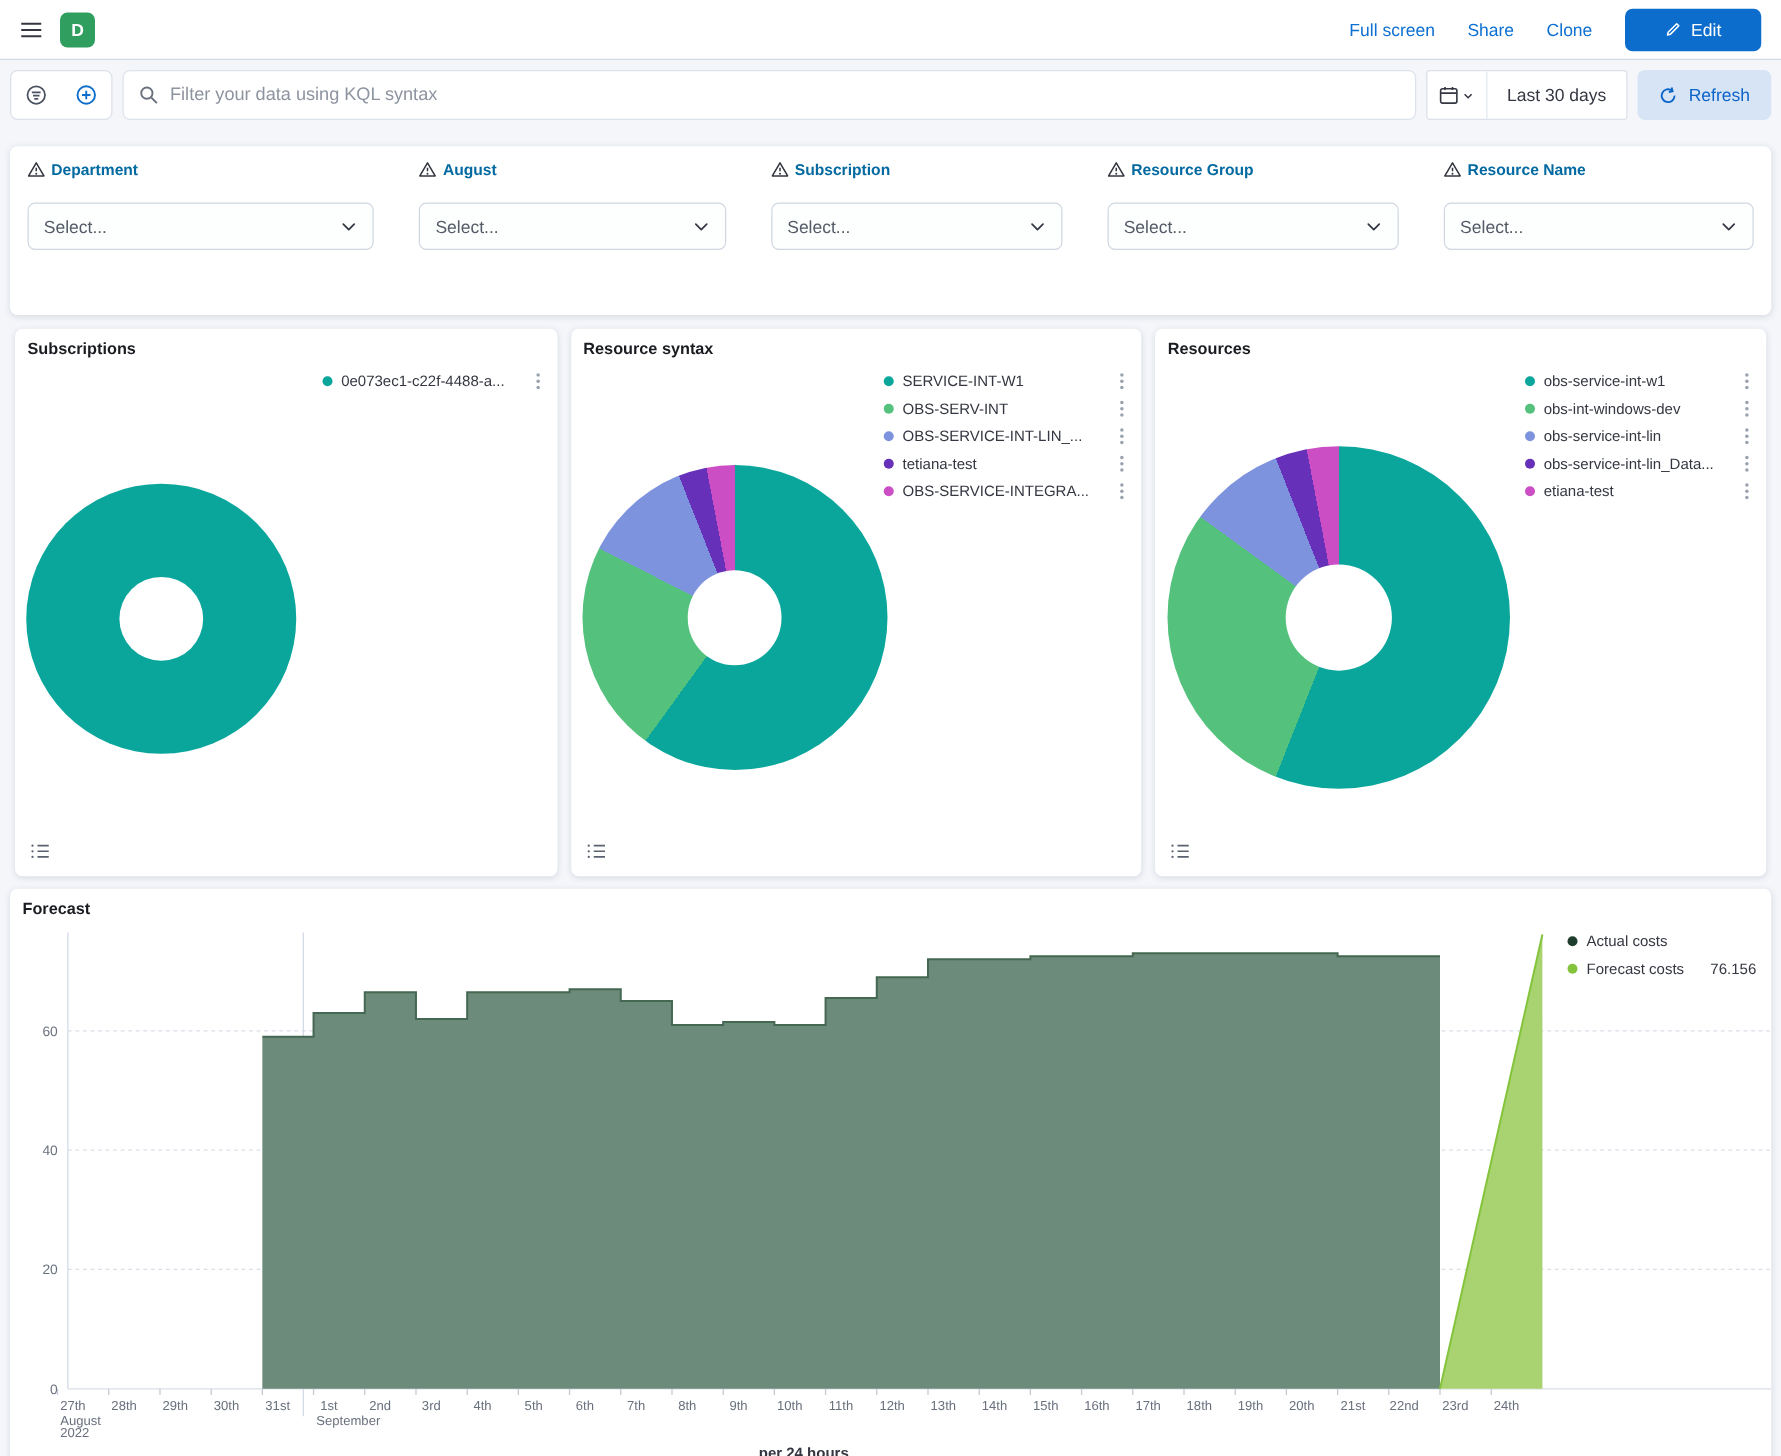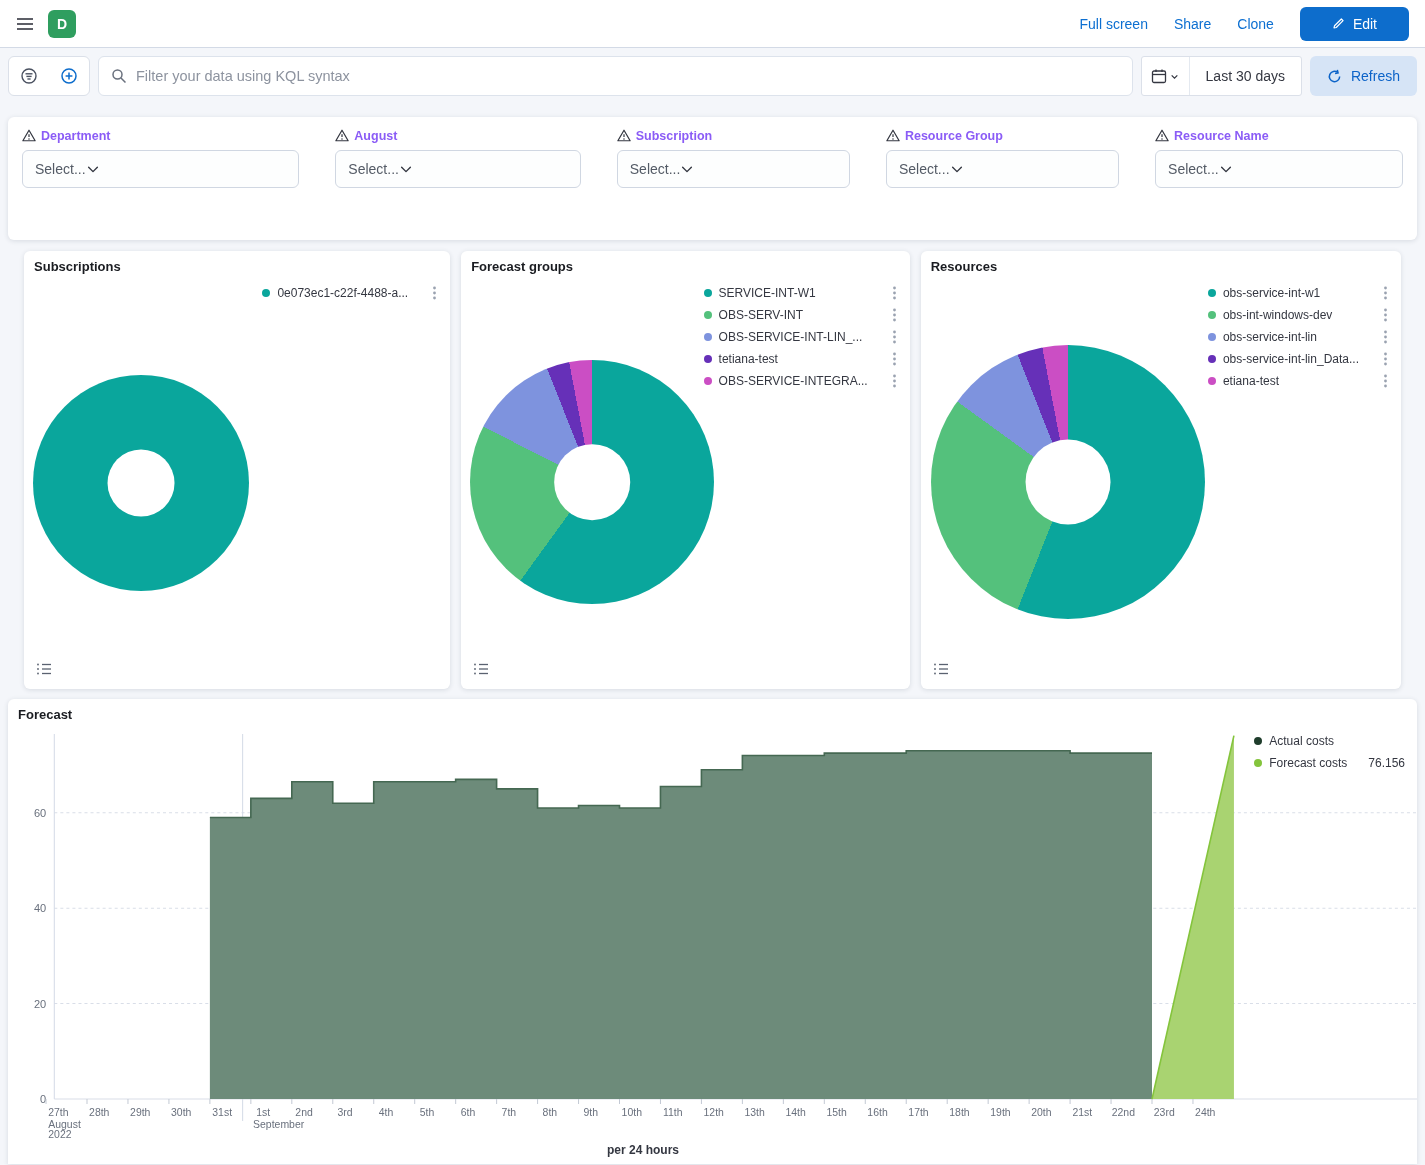--- a/index.html
+++ b/index.html
@@ -44,27 +44,27 @@
   .date-text { padding:0 16px; font-size:14px; color:#343741; cursor:pointer; white-space:nowrap; }
   .refresh-btn { height:40px; border:none; border-radius:6px; background:#d6e4f6; color:#0c63c8;
     display:flex; align-items:center; gap:9px; padding:0 17px; font-size:14px; font-weight:500;
     cursor:pointer; font-family:inherit; }
 
   
   .controls { margin:13px 8px 0; background:#fff; border-radius:6px;
     box-shadow:0 1px 5px rgba(46,57,78,.14); padding:12px 14px 52px;
     display:grid; grid-template-columns:1.13fr 1fr .95fr .95fr 1.01fr; gap:36px; }
   .control-label { display:flex; align-items:center; gap:5px; font-size:12.5px; font-weight:700;
-    color:#8b5cf6; margin-bottom:8px; height:13px; }
+    color:#0369a1; margin-bottom:20px; height:13px; }
   .select { height:38px; background:#fdfefe; border:1px solid #d0d7e2; border-radius:6px;
-    display:flex; align-items:center; padding:0 12px;
+    display:flex; align-items:center; justify-content:space-between; padding:0 12px;
     font-size:14px; color:#545b66; cursor:pointer; }
 
   
-  .panels { display:flex; gap:11px; margin:11px 24px 0;justify-content:flex-end; }
+  .panels { display:flex; gap:11px; margin:11px 12px 0;justify-content:flex-end; }
   .panel { background:#fff; border-radius:6px; box-shadow:0 1px 5px rgba(46,57,78,.14);
     position:relative; height:438px; padding:8px 10px; }
   .panel-title { font-size:13px; font-weight:700; color:#1a1c21; }
   .panel-legend { position:absolute; top:34px; right:10px; display:flex; flex-direction:column; gap:6px; }
   .legend-row { display:flex; align-items:center; height:16px; gap:7px; font-size:12px; color:#343741; }
   .legend-dot { width:8px; height:8px; border-radius:50%; flex:none; }
   .legend-label { white-space:nowrap; }
   .legend-menu { margin-left:auto; padding-left:14px; display:flex; cursor:pointer; }
   .legend-menu svg { fill:#9aa2b0; }
   .legend-value { margin-left:auto; padding-left:14px; color:#343741; }
@@ -283,21 +283,21 @@
           <circle cx="2" cy="2.5" r="0.9" fill="currentColor" stroke="none"></circle>
           <line x1="6" y1="2.5" x2="15" y2="2.5"></line>
           <circle cx="2" cy="7" r="0.9" fill="currentColor" stroke="none"></circle>
           <line x1="6" y1="7" x2="15" y2="7"></line>
           <circle cx="2" cy="11.5" r="0.9" fill="currentColor" stroke="none"></circle>
           <line x1="6" y1="11.5" x2="15" y2="11.5"></line>
         </svg>
     </span>
   </div>
   <div class="panel pie-panel" style="flex:459 1 0">
-    <div class="panel-title">Forecast groups</div>
+    <div class="panel-title">Resource syntax</div>
     <div class="panel-legend">
         <div class="legend-row">
           <span class="legend-dot" style="background: rgb(10, 166, 156);"></span>
           <span class="legend-label">SERVICE-INT-W1</span>
           <span class="legend-menu">
             <svg width="11" height="14" viewBox="0 0 4 14">
               <circle cx="2" cy="2" r="1.4"></circle>
               <circle cx="2" cy="7" r="1.4"></circle>
               <circle cx="2" cy="12" r="1.4"></circle>
             </svg>

